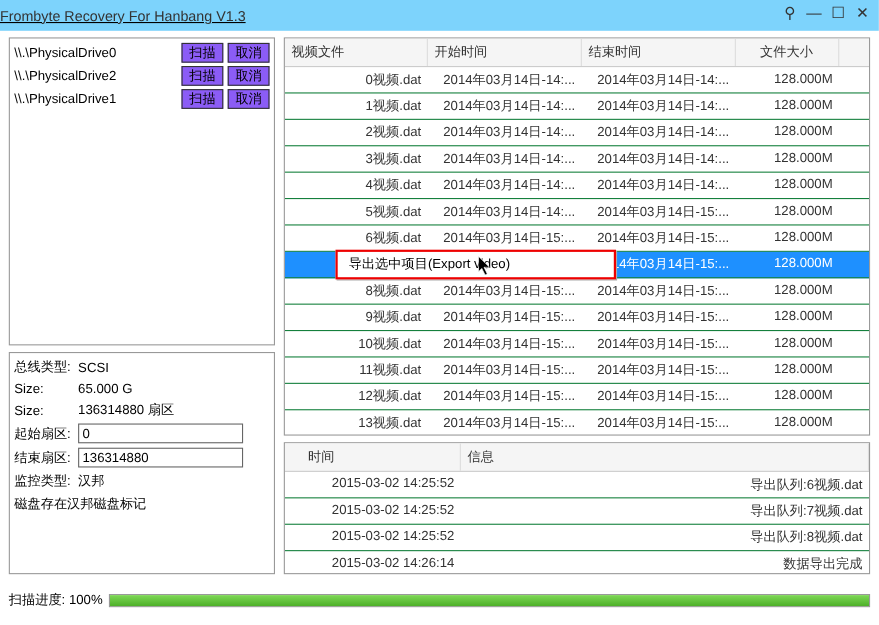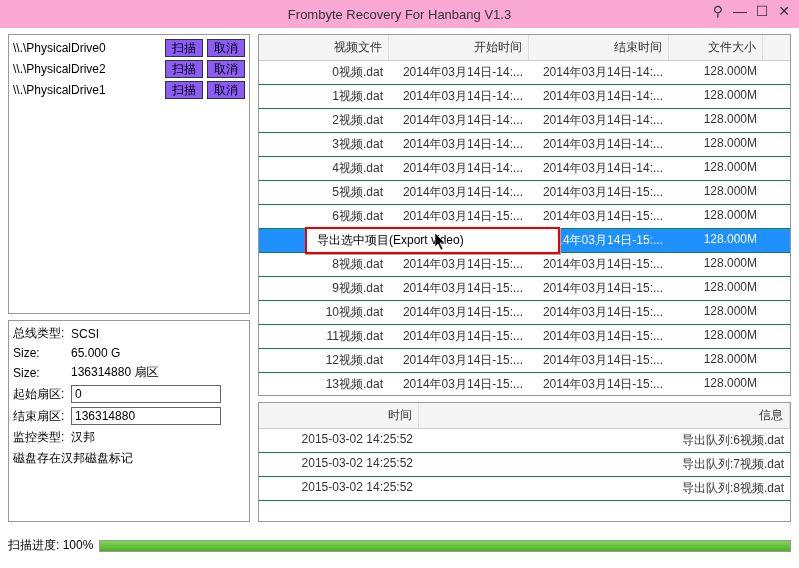--- a/index.html
+++ b/index.html
@@ -1,38 +1,38 @@
 <!DOCTYPE html>
 <html><head>
 <meta charset="utf-8">
 <style>
 * { box-sizing: border-box; margin: 0; padding: 0; }
 body { font-family: "Microsoft YaHei", Arial, sans-serif; font-size: 12px; background: #fff; width: 799px; height: 568px; overflow: hidden; position: relative; }
-.titlebar { height: 28px; display: flex; align-items: center; justify-content: center; position: relative; background: #f9a8d4; }
+.titlebar { height: 28px; display: flex; align-items: center; position: relative; background: #7dd3fc; text-decoration: underline; }
 .titlebar .title { font-size: 13px; color: #333; }
 .titlebar .controls { position: absolute; right: 8px; top: 4px; display: flex; gap: 8px; align-items: center; }
 .titlebar .icon { width: 14px; height: 14px; display: inline-flex; align-items: center; justify-content: center; font-size: 14px; color: #333; cursor: pointer; }
 .main { display: flex; height: 500px; padding: 6px 8px 0 8px; gap: 8px; }
 .left { width: 242px; display: flex; flex-direction: column; gap: 6px; }
 .panel { border: 1px solid #999; padding: 4px; background: #fff; }
 .drives { height: 280px; }
 .drive-row { display: flex; align-items: center; margin-bottom: 3px; gap: 4px; }
 .drive-name { flex: 1; font-size: 12px; color: #000; }
 .btn { border: 1px solid #333; background: #8b5cf6; font-size: 12px; padding: 1px 6px; cursor: pointer; line-height: 14px; }
 .info { height: 202px; font-size: 12px; }
 .info-row { display: flex; margin-bottom: 4px; align-items: center; }
 .info-label { width: 58px; color: #000; }
 .info-val { flex: 1; color: #000; }
 .info-input { border: 1px solid #666; padding: 1px 3px; width: 150px; font-size: 12px; }
 .right { flex: 1; display: flex; flex-direction: column; gap: 6px; position: relative; }
 .grid { border: 1px solid #999; background: #fff; position: relative; overflow: hidden; }
 .filegrid { height: 362px; }
 .loggrid { height: 120px; }
 .grid-head { display: flex; background: #f5f5f5; border-bottom: 1px solid #ccc; }
-.grid-head .col { padding: 4px 6px; border-right: 1px solid #ddd; font-size: 12px; color: #333; text-align: right; }
+.grid-head .col { padding: 4px 6px; border-right: 1px solid #ddd; font-size: 12px; color: #333; }
 .grid-body { overflow-y: scroll; height: calc(100% - 24px); }
 .grid-row { display: flex; border-bottom: 1px solid #15803d; cursor: default; text-align: right; }
 .grid-row .cell { padding: 3px 6px; font-size: 12px; color: #333; white-space: nowrap; overflow: hidden; }
 .grid-row.sel { background: #1e90ff; color: #fff; }
 .grid-row.sel .cell { color: #fff; }
 .c-name { width: 130px; }
 .c-start { width: 140px; }
 .c-end { width: 140px; }
 .c-size { width: 78px; margin-left: 16px; }
 .lc-time { width: 145px; margin-left: 15px; }
@@ -217,20 +217,24 @@
             <div class="cell lc-msg">导出队列:6视频.dat</div>
           </div>
           <div class="grid-row">
             <div class="cell lc-time">2015-03-02 14:25:52</div>
             <div class="cell lc-msg">导出队列:7视频.dat</div>
           </div>
           <div class="grid-row">
             <div class="cell lc-time">2015-03-02 14:25:52</div>
             <div class="cell lc-msg">导出队列:8视频.dat</div>
           </div>
+          <div class="grid-row">
+            <div class="cell lc-time">2015-03-02 14:26:14</div>
+            <div class="cell lc-msg">数据导出完成</div>
+          </div>
         </div>
     </div>
   </div>
 </div>
 
 <div class="ctxmenu">
   <div class="ctxitem">导出选中项目(Export video)</div>
 </div>
 <div class="cursor">
   <svg width="14" height="18" viewBox="0 0 14 18">

